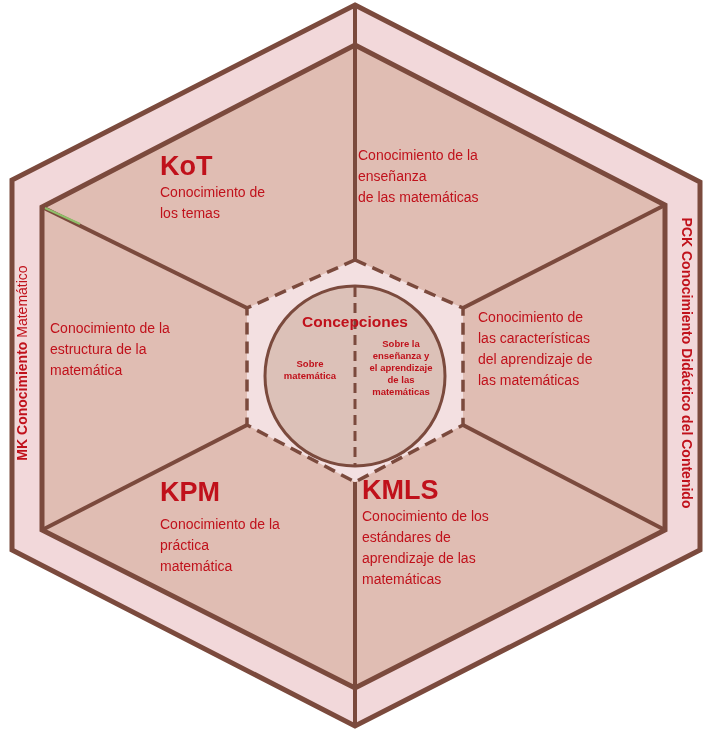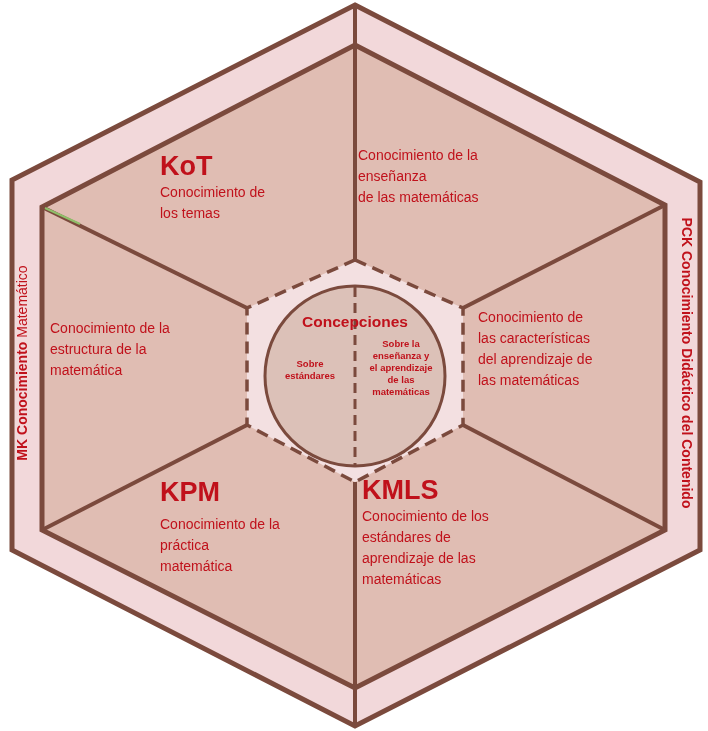--- a/index.html
+++ b/index.html
@@ -79,18 +79,18 @@
 <div class="label" style="left:362px; top:474px; width:200px;">
   <span class="abbr">KMLS</span>
   <span class="desc">Conocimiento de los
 estándares de
 aprendizaje de las
 matemáticas</span>
 </div>
 
 <div class="center-title" style="left:275px; top:313px;">Concepciones</div>
 <div class="center-sub" style="left:268px; top:358px; width:84px;">Sobre
-estándares</div>
+matemática</div>
 <div class="center-sub" style="left:357px; top:338px; width:88px;">Sobre la
 enseñanza y
 el aprendizaje
 de las
 matemáticas</div>
 
 </body></html>

